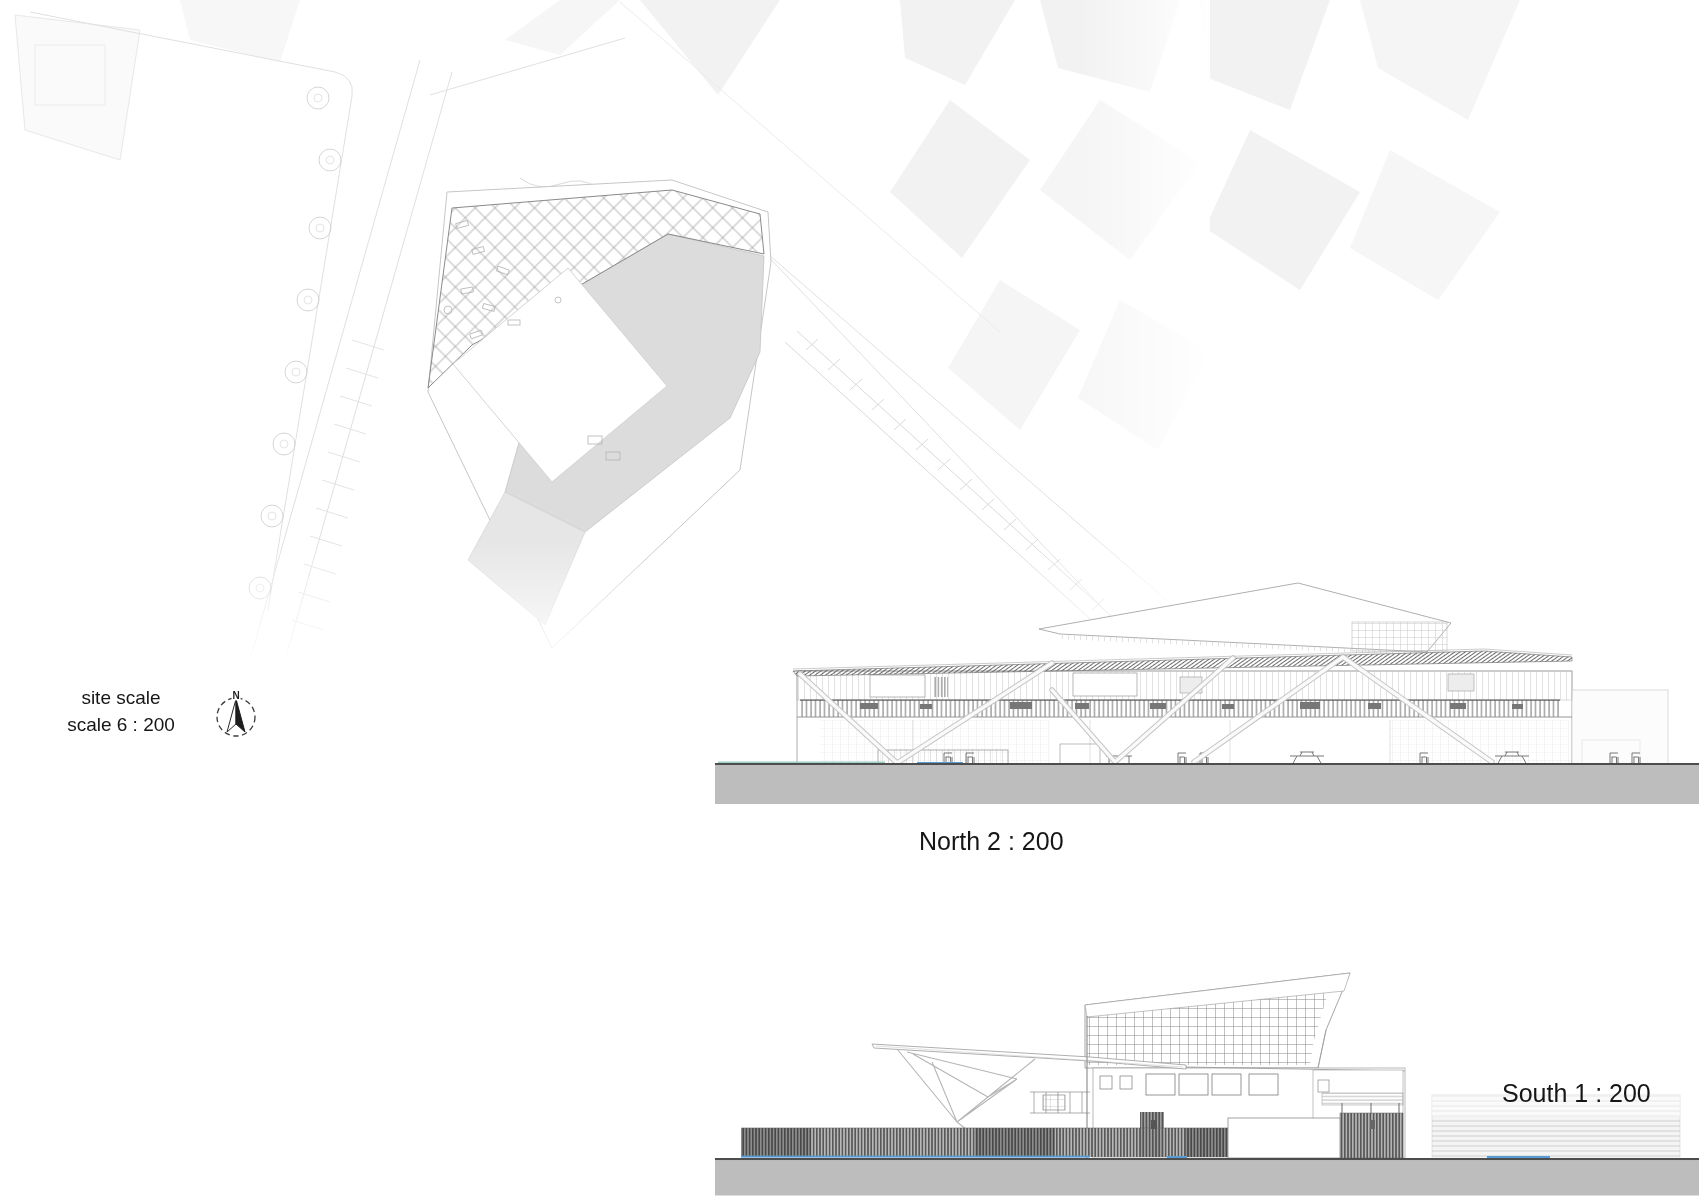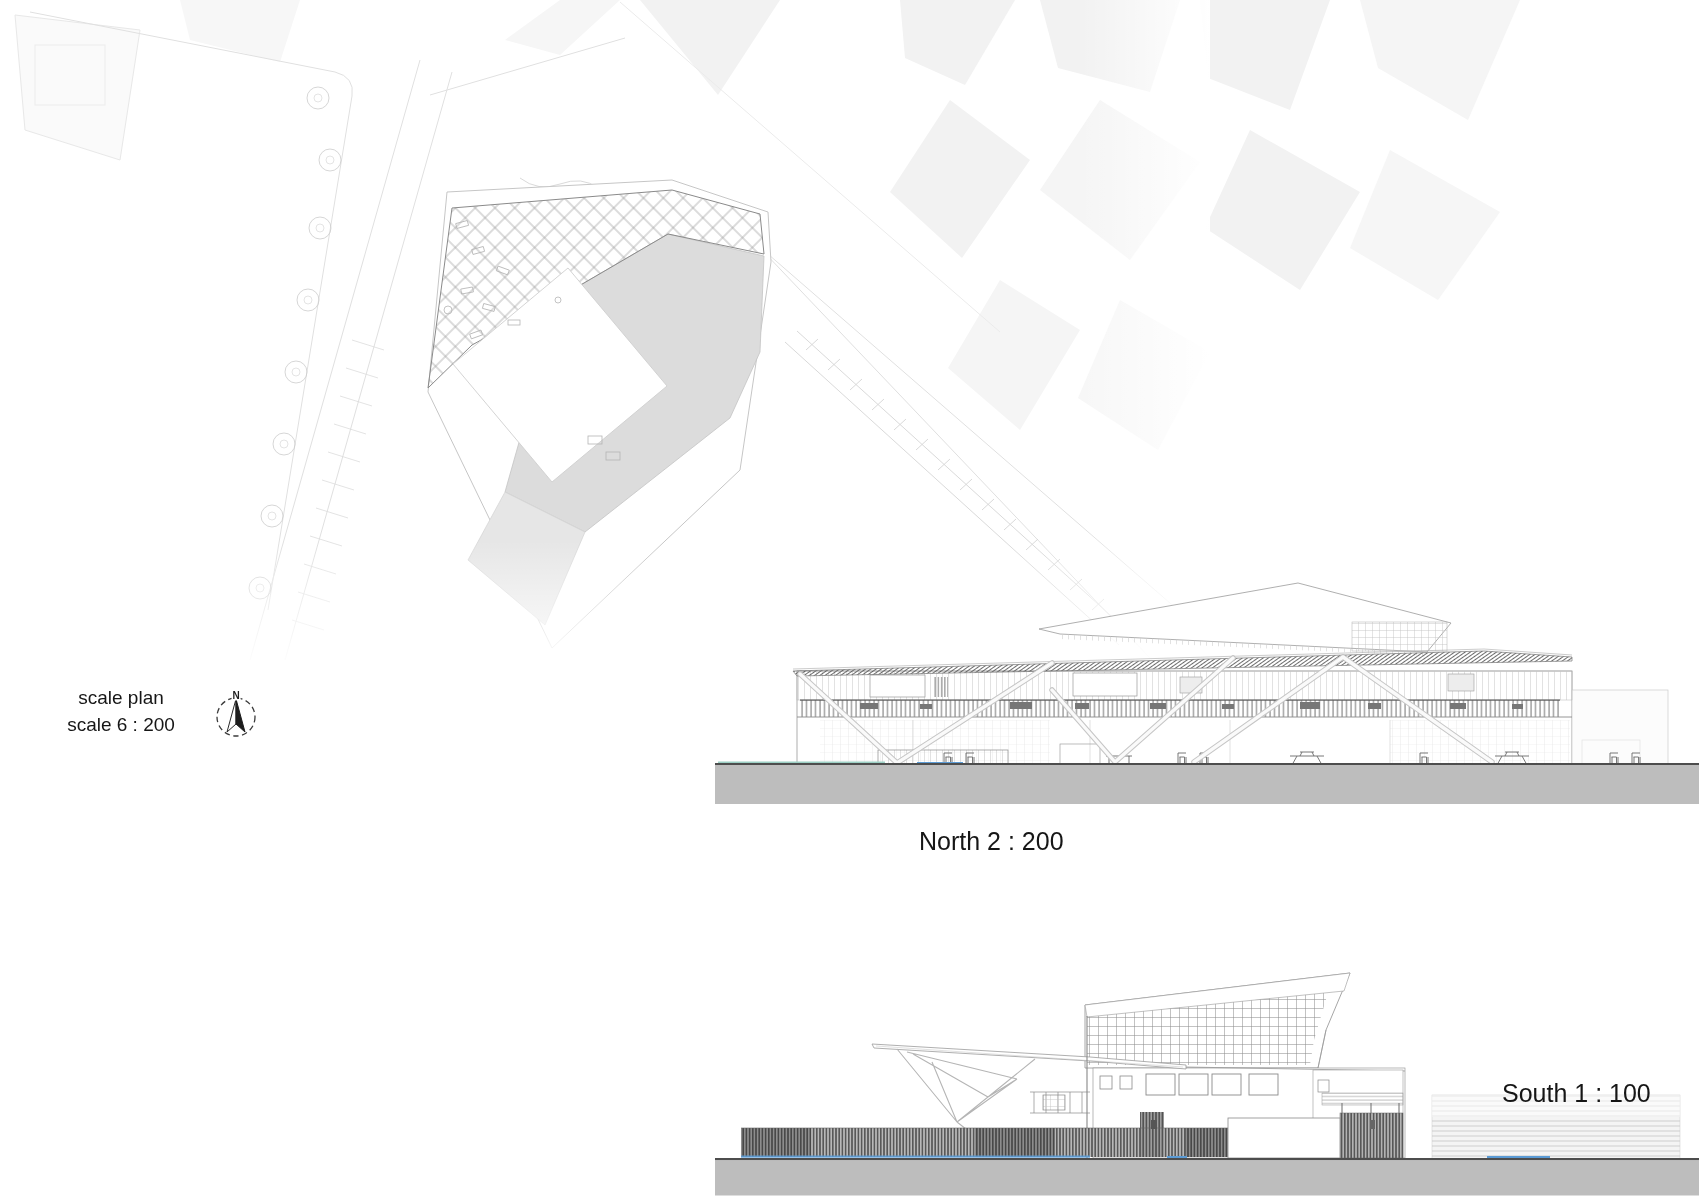--- a/index.html
+++ b/index.html
@@ -332,26 +332,26 @@
         <rect x="741" y="1155.5" width="349" height="2.2" style="fill:var(--accent-blue,#5b9bd5)" opacity="0.9"></rect>
         <rect x="1167" y="1156" width="20" height="2" style="fill:var(--accent-blue,#5b9bd5)"></rect>
         <rect x="1487" y="1156" width="63" height="2" style="fill:var(--accent-blue,#5b9bd5)"></rect>
         <rect x="715" y="1158" width="984" height="2.4" style="fill:var(--ground-line,#4d4d4d)"></rect>
         <rect x="715" y="1160.5" width="984" height="35" style="fill:var(--ground-gray,#bdbdbd)"></rect>
       </g>
     </g>
   </svg>
 
   <div class="lbl lbl-siteplan">
-    <div>scale plan</div>
+    <div>site scale</div>
     <div>scale 6 : 200</div>
   </div>
 
   <div class="lbl lbl-north">North 2 : 200</div>
-  <div class="lbl lbl-south">South 1 : 100</div>
+  <div class="lbl lbl-south">South 1 : 200</div>
 
   <svg class="compass" viewBox="0 0 54 54">
     <circle cx="27" cy="29" r="19" fill="none" stroke="#3a3a3a" stroke-width="1.3" stroke-dasharray="5.5,3.5"></circle>
     <path d="M27,11 L18,44 L27,36 Z" fill="#ffffff" stroke="#2a2a2a" stroke-width="1"></path>
     <path d="M27,11 L36,44 L27,36 Z" fill="#1d1d1d" stroke="#1d1d1d" stroke-width="1"></path>
     <text x="27" y="11" text-anchor="middle" font-size="10" font-weight="bold" fill="#1d1d1d" stroke="#ffffff" stroke-width="3" paint-order="stroke" font-family="Liberation Sans, sans-serif">N</text>
   </svg>
 
 </div>
 

